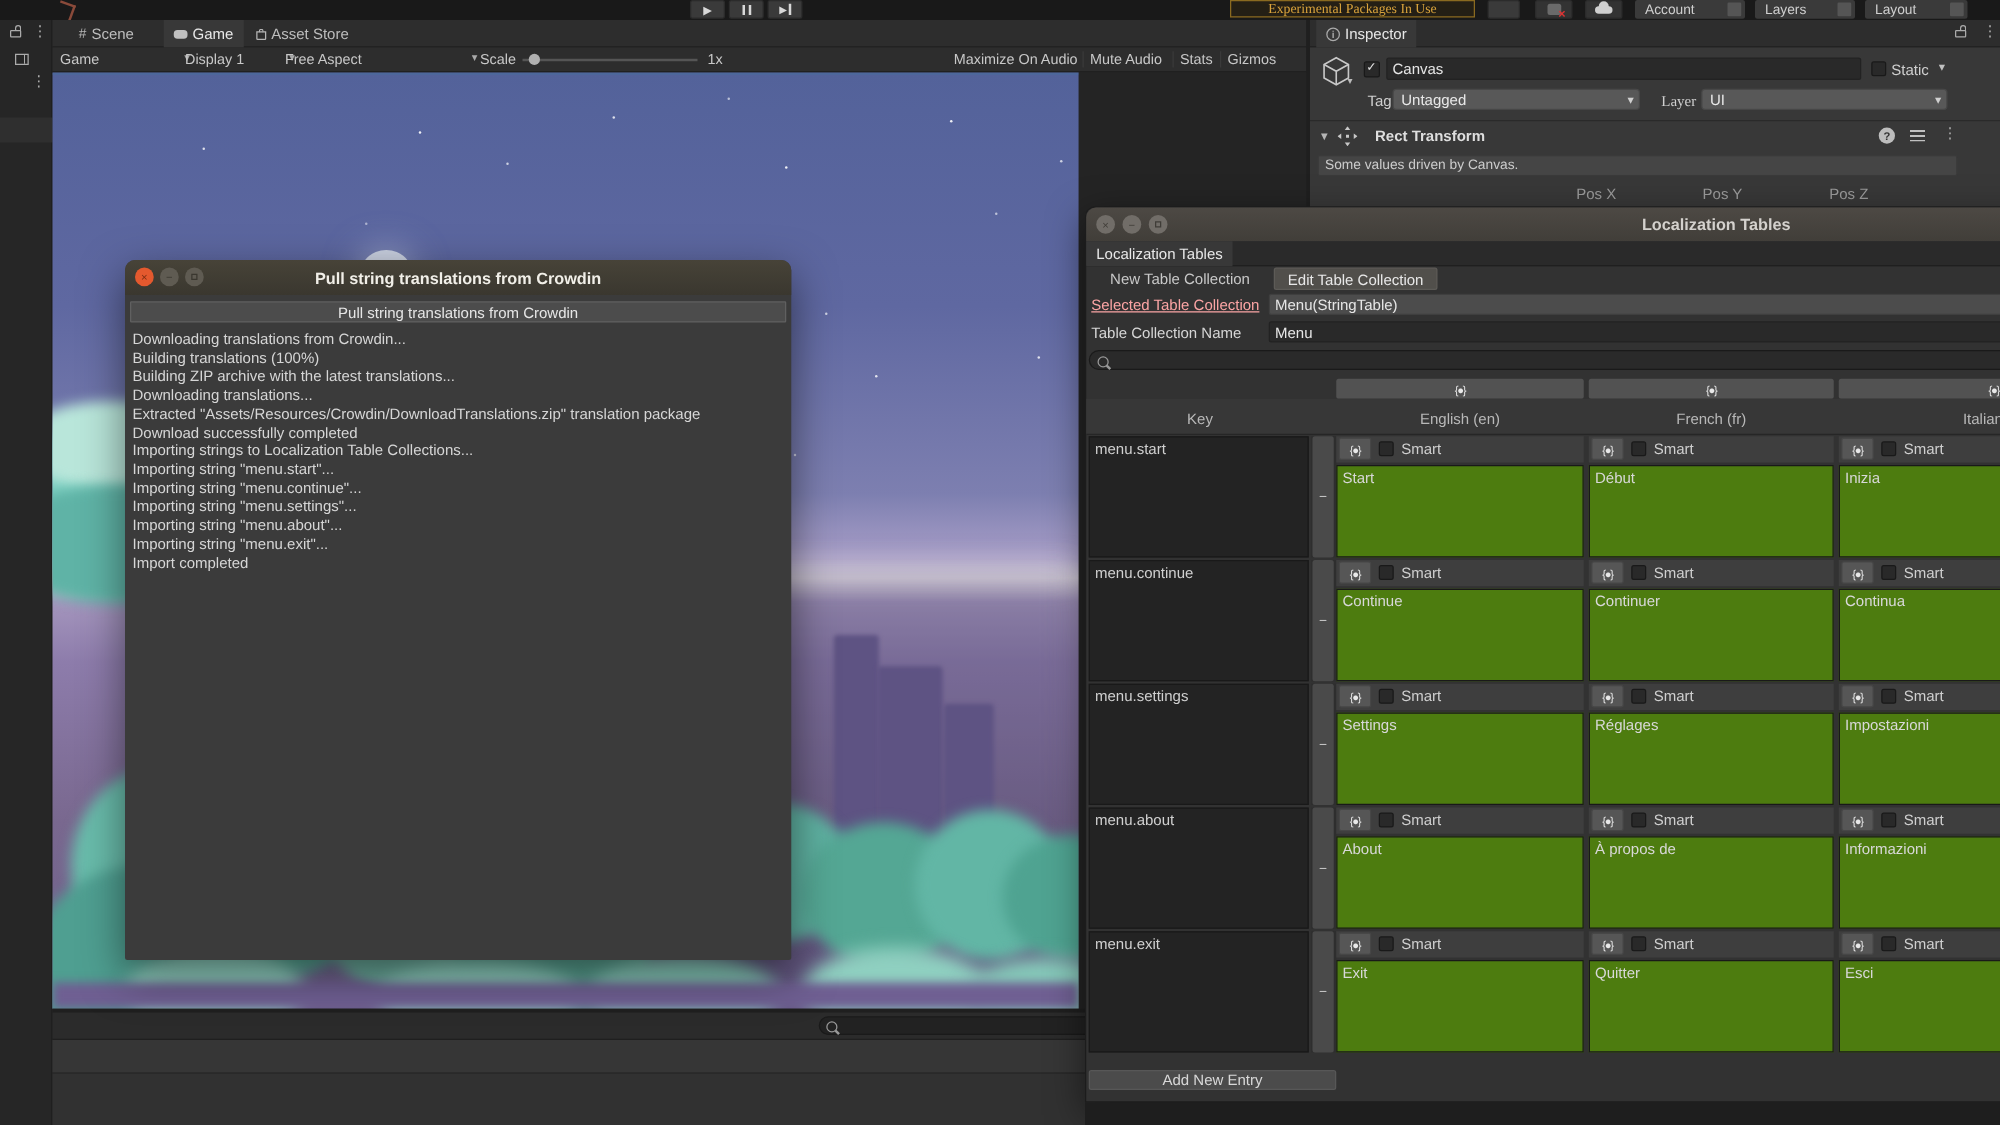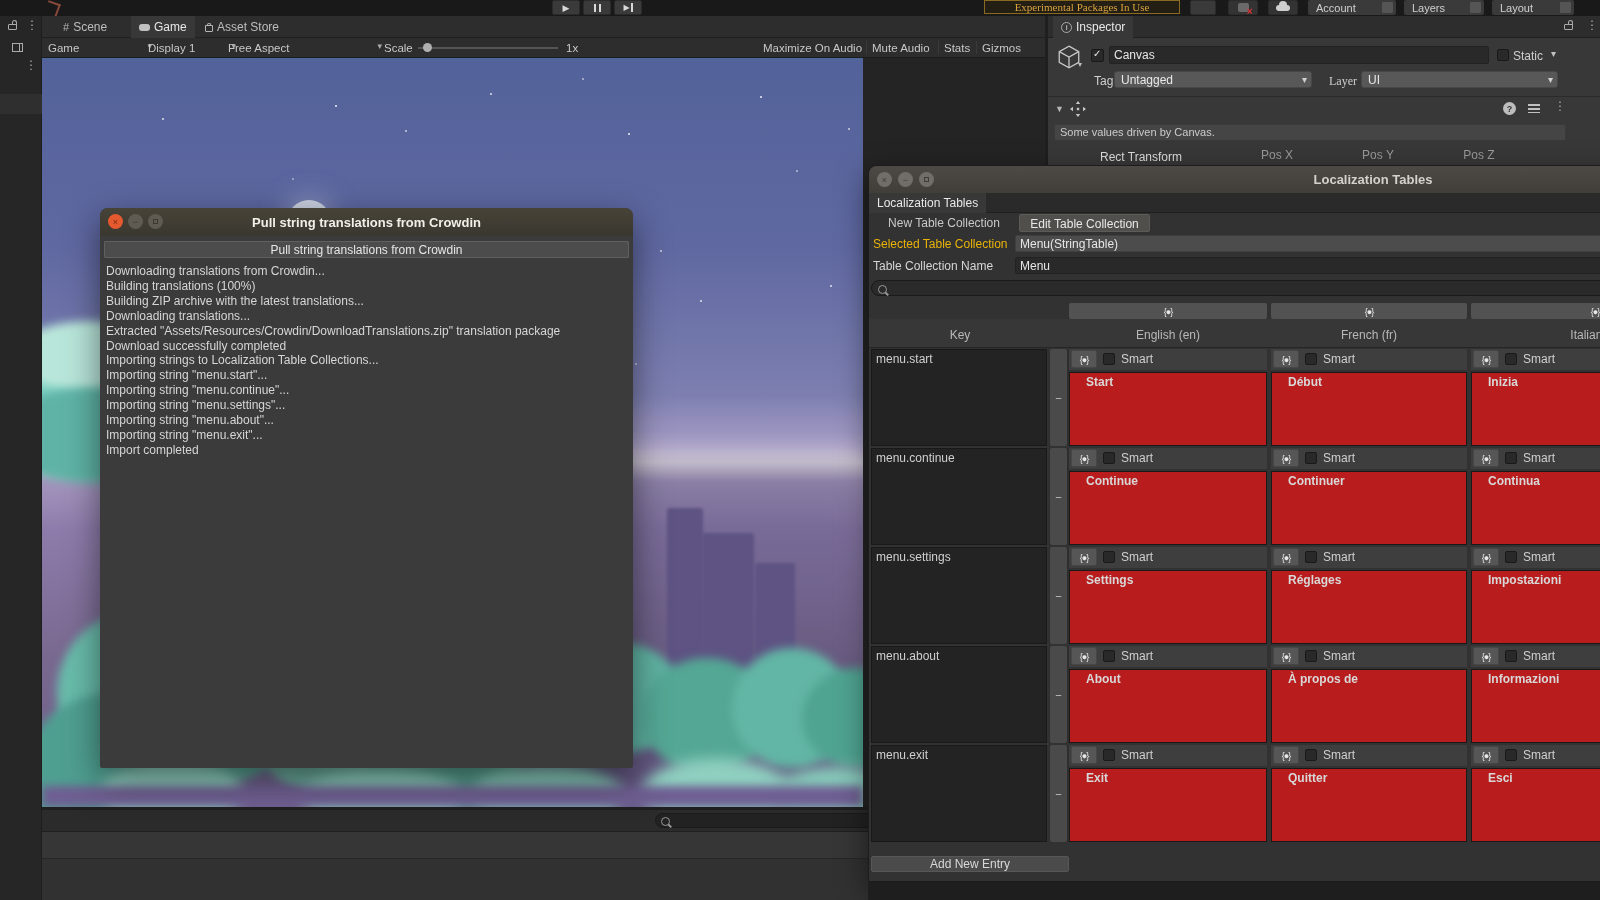--- a/index.html
+++ b/index.html
@@ -98,22 +98,22 @@
   .lt-rmthumb{position:absolute;left:1px;top:0;width:17px;height:97px;background:#4a4a4a;border-radius:2px;
         display:flex;align-items:center;justify-content:center;color:#ccc;font-size:11px;}
   .lt-cell{position:absolute;top:0;height:97px;}
   .c-en{left:198px;width:198px;} .c-fr{left:400px;width:196px;} .c-it{left:600px;width:248px;}
   .h-en{left:200px;width:198px;} .h-fr{left:402px;width:196px;} .h-it{left:602px;width:248px;}
   .cellhead{position:absolute;left:0;top:0;right:0;height:21px;background:#3e3e3e;}
   .locbtn{position:absolute;left:2px;top:1px;width:26px;height:18px;background:#565656;border:1px solid #464646;border-radius:2px;
         display:flex;align-items:center;justify-content:center;box-sizing:border-box;}
   .smartcb{position:absolute;left:34px;top:4px;}
   .smartlbl{position:absolute;left:52px;top:3px;color:#cfcfcf;font-size:12px;}
-  .celltxt{position:absolute;left:0;top:23px;right:0;bottom:0;background:#b91c1c;border:1px solid #191919;box-sizing:border-box;
-        color:#d8d8d8;padding:2px 16px;font-weight:bold;}
+  .celltxt{position:absolute;left:0;top:23px;right:0;bottom:0;background:#4d7c0f;border:1px solid #191919;box-sizing:border-box;
+        color:#d8d8d8;padding:2px 4px;}
   .minus::after{content:"−";}
 </style>
 </head>
 <body>
 
 <div id="root">
 
   <div class="topbar">
     <div class="abs" style="left:46px;top:2px;width:11px;height:11px;border-left:2px solid #8a4a3a;border-bottom:2px solid #8a4a3a;transform:rotate(200deg);"></div>
     <div class="tbtn" style="left:552px;width:28px;">
@@ -300,21 +300,21 @@
       <span class="fold" style="position:absolute;left:7px;top:66px;">▼</span>
       <svg style="position:absolute;left:22px;top:63px;" width="16" height="16" viewBox="0 0 16 16">
         <g fill="#c8c8c8">
             <polygon points="8,0 5.8,3 10.2,3"></polygon>
             <polygon points="8,16 5.8,13 10.2,13"></polygon>
         <polygon points="0,8 3,5.8 3,10.2"></polygon>
             <polygon points="16,8 13,5.8 13,10.2"></polygon>
             <rect x="6.8" y="6.8" width="2.4" height="2.4"></rect>
           </g>
       </svg>
-      <span style="position:absolute;left:52px;top:64px;font-weight:normal;color:#dedede;margin-top:48px;">Rect Transform</span>
+      <span style="position:absolute;left:52px;top:64px;font-weight:bold;color:#dedede;">Rect Transform</span>
       <span class="helpic" style="position:absolute;left:455px;top:64px;">?</span>
       <span class="slidersic" style="position:absolute;left:480px;top:66px;"></span>
       <span class="kebab" style="position:absolute;left:506px;top:63px;">⋮</span>
       <div class="abs" style="left:6px;top:86px;width:512px;height:17px;background:#454545;border:1px solid #3a3a3a;border-radius:2px;box-sizing:border-box;
            font-size:11px;color:#ccc;line-height:15px;padding-left:5px;">Some values driven by Canvas.</div>
       <div class="abs dim" style="left:179px;top:110px;width:100px;text-align:center;">Pos X</div>
       <div class="abs dim" style="left:280px;top:110px;width:100px;text-align:center;">Pos Y</div>
       <div class="abs dim" style="left:381px;top:110px;width:100px;text-align:center;">Pos Z</div>
     </div>
   </div>
@@ -363,21 +363,21 @@
         <span>Localization Tables</span>
       </div>
     </div>
     <div class="flatbtn" style="position:absolute;left:2px;top:48px;width:146px;height:18px;">
         <span>New Table Collection</span>
       </div>
     <div class="btn" style="position:absolute;left:150px;top:48px;width:131px;height:18px;">
         <span>Edit Table Collection</span>
       </div>
 
-    <span class="lbl" style="left:4px;top:71px;color:#eab308;">Selected Table Collection</span>
+    <span class="lbl" style="left:4px;top:71px;color:#fca5a5;text-decoration:underline;">Selected Table Collection</span>
     <div class="field" style="left:146px;top:69px;width:858px;height:17px;">
         <span>Menu(StringTable)</span>
       </div>
 
     <span class="lbl" style="left:4px;top:93px;color:#d6d6d6;">Table Collection Name</span>
     <input class="input" style="position: absolute; left: 146px; top: 91px; width: 858px; height: 17px;" value="Menu">
 
     <div class="searchbox" style="left:2px;top:114px;width:1004px;height:16px;background:#2a2a2a;">
       <span class="mag" style="left:6px;top:4px;"></span>
       <input type="text" style="">

